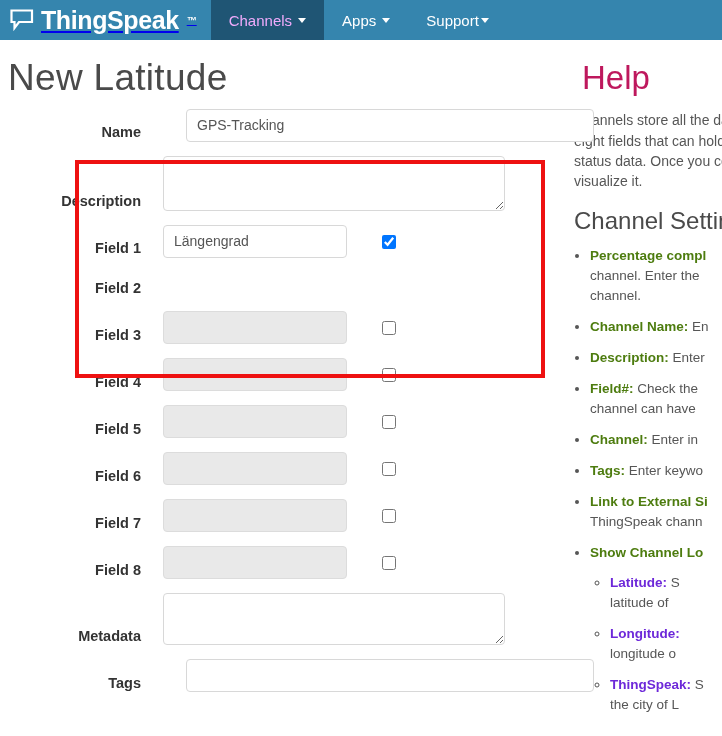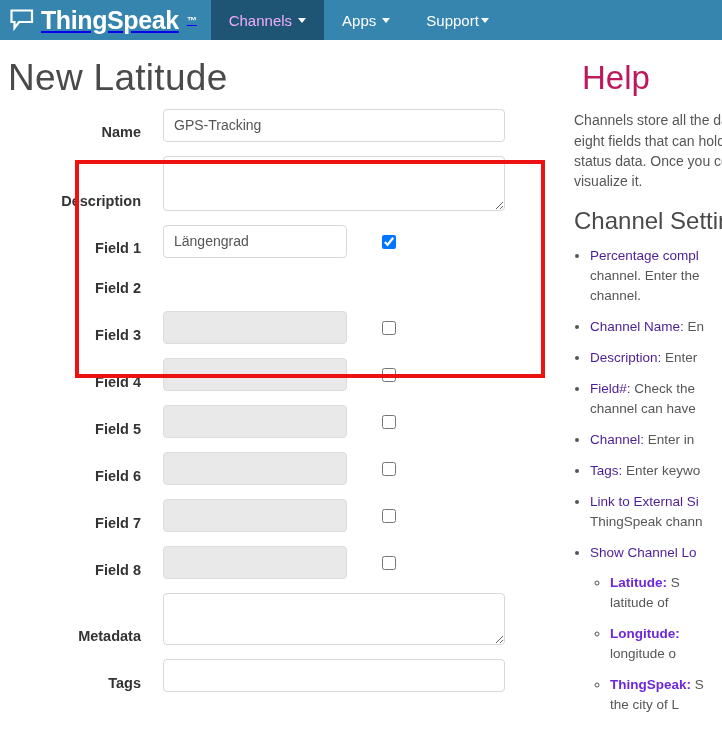--- a/index.html
+++ b/index.html
@@ -121,21 +121,21 @@
   input.txt, textarea.txt {
     font-family: "Liberation Sans", sans-serif;
     font-size: 14px;
     color: #555555;
     border: 1px solid #d8d8d8;
     border-radius: 4px;
     background: #ffffff;
     padding: 6px 10px;
     outline: none;
   }
-  input.txt.wide { width: 342px; height: 33px; }
+  input.txt.wide { width: 408px; height: 33px; margin-left: 23px; }
   input.txt.narrow { width: 184px; height: 33px; }
   textarea.txt.wide {
     width: 342px;
     height: 55px;
     resize: vertical;
   }
   textarea.txt.meta {
     width: 342px;
     height: 52px;
     resize: vertical;
@@ -194,21 +194,21 @@
     padding-left: 16px;
     list-style: disc;
   }
   ul.help-list > li {
     font-size: 13.5px;
     color: #565656;
     line-height: 1.48;
     margin-bottom: 11px;
     white-space: pre;
   }
-  ul.help-list > li b { color: #4c1d95; font-weight: normal; }
+  ul.help-list > li b { color: #4d7c0f; font-weight: bold; }
   ul.sub-list {
     margin: 10px 0 0 0;
     padding-left: 20px;
     list-style: circle;
   }
   ul.sub-list > li {
     font-size: 13.5px;
     color: #565656;
     line-height: 1.48;
     margin-bottom: 11px;

